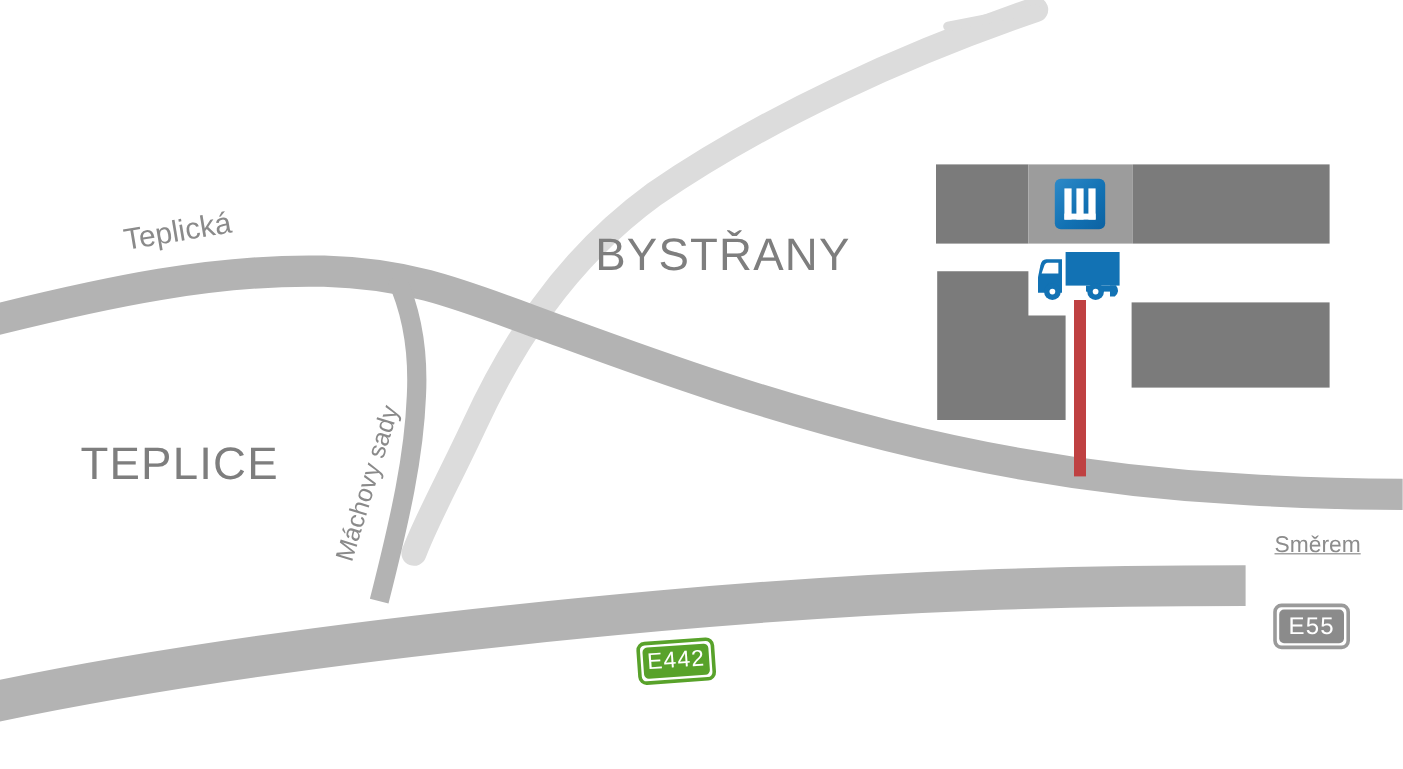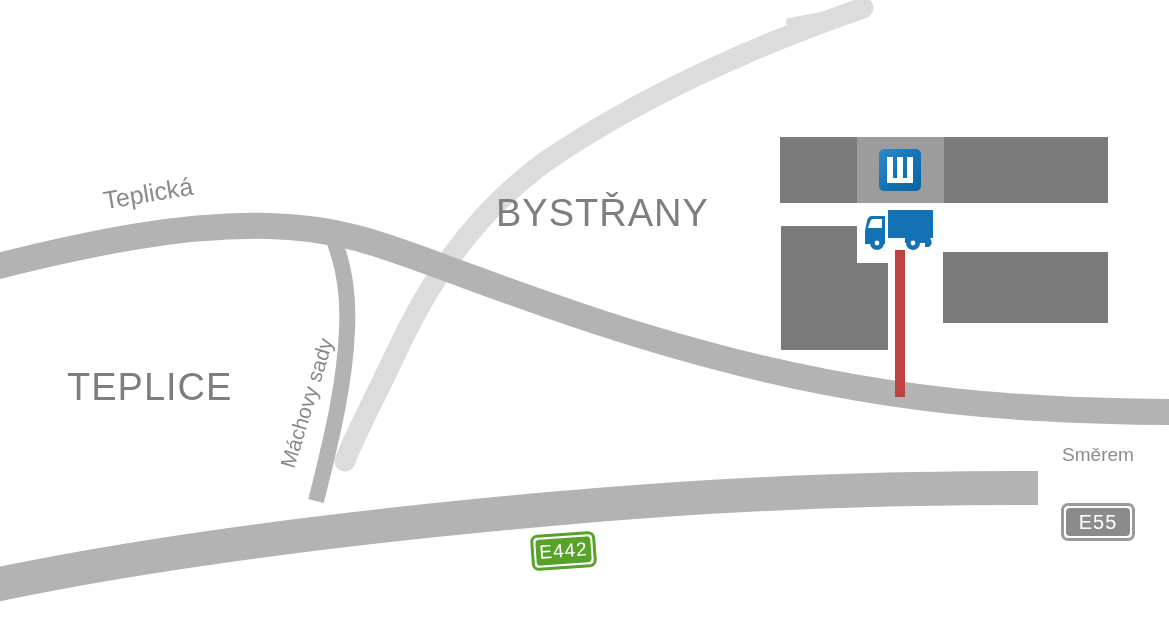--- a/index.html
+++ b/index.html
@@ -6,31 +6,31 @@
   #stage{
     position:relative;width:1169px;height:641px;overflow:hidden;background:#ffffff;
     font-family:"Liberation Sans", sans-serif;
   }
   #roadmap{position:absolute;left:0;top:0;}
   .label{position:absolute;color:#8c8c8c;white-space:nowrap;}
   .city{font-size:38px;color:#7e7e7e;letter-spacing:1px;font-weight:400;}
   .street{font-size:25px;color:#8a8a8a;}
   .direction{
     position:absolute;left:1038px;top:440px;width:120px;text-align:center;
-    font-size:19px;line-height:29px;color:#8c8c8c;
+    font-size:19px;line-height:29px;color:#8c8c8c;text-decoration:underline;
   }
   .badge{position:absolute;box-sizing:border-box;border-radius:7px;padding:2px;}
   .badge .inner{
     box-sizing:border-box;width:100%;height:100%;border-radius:4px;
     display:flex;align-items:center;justify-content:center;
     color:#ffffff;font-size:19px;letter-spacing:1px;
   }
   #badge-e442{left:531px;top:533px;width:65px;height:36px;border:3px solid #58a22a;transform:rotate(-4deg);}
   #badge-e442 .inner{background:#58a22a;}
-  #badge-e55{left:1061px;top:503px;width:74px;height:38px;border:3px solid #9a9a9a;}
+  #badge-e55{left:1061px;top:503px;width:64px;height:38px;border:3px solid #9a9a9a;}
   #badge-e55 .inner{background:#8b8b8b;font-size:20px;}
   #label-teplicka{left:103px;top:179px;transform:rotate(-9.5deg);transform-origin:center;}
   #label-machovy{left:231px;top:391px;width:152px;text-align:center;font-size:21px;
     transform:rotate(-73deg);transform-origin:center;}
   #label-bystrany{left:496px;top:192px;}
   #label-teplice{left:67px;top:366px;}
 </style>
 </head>
 <body>
 

